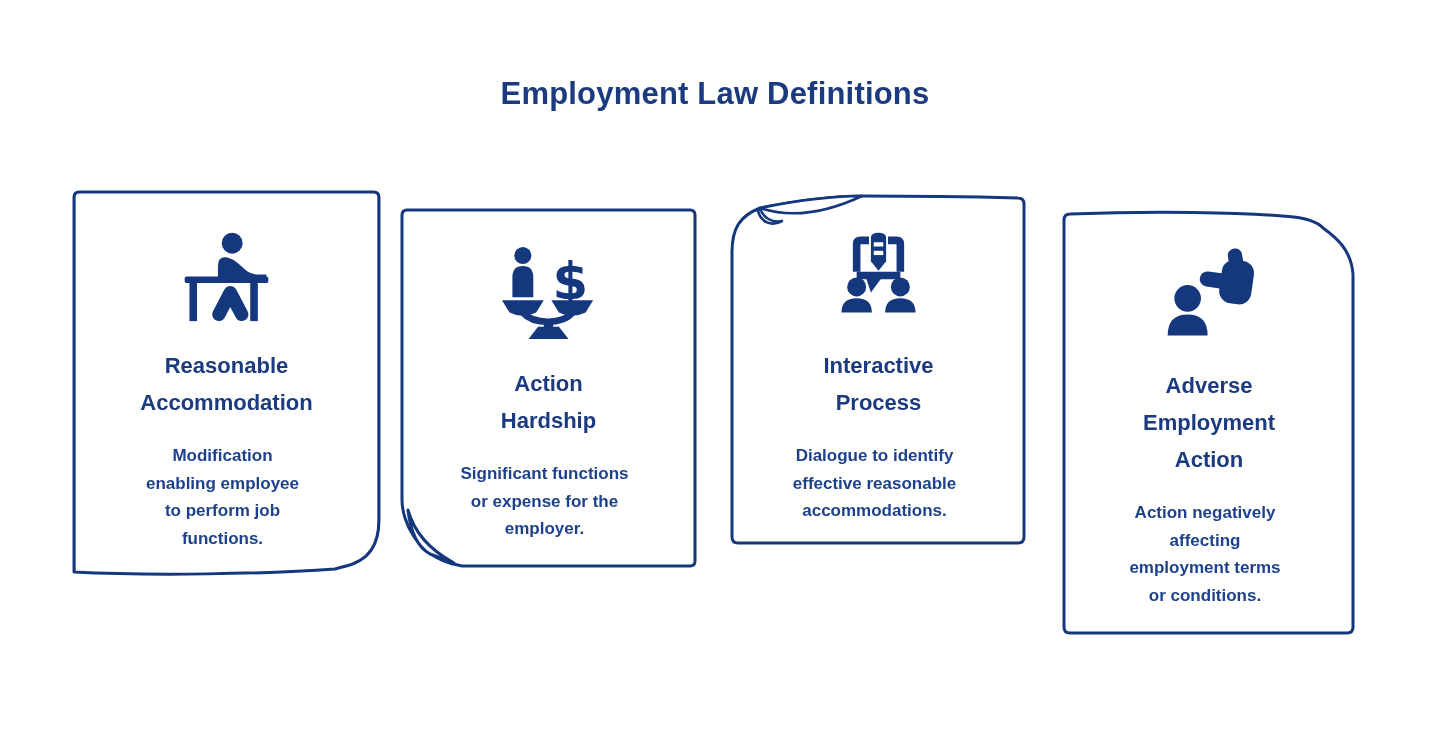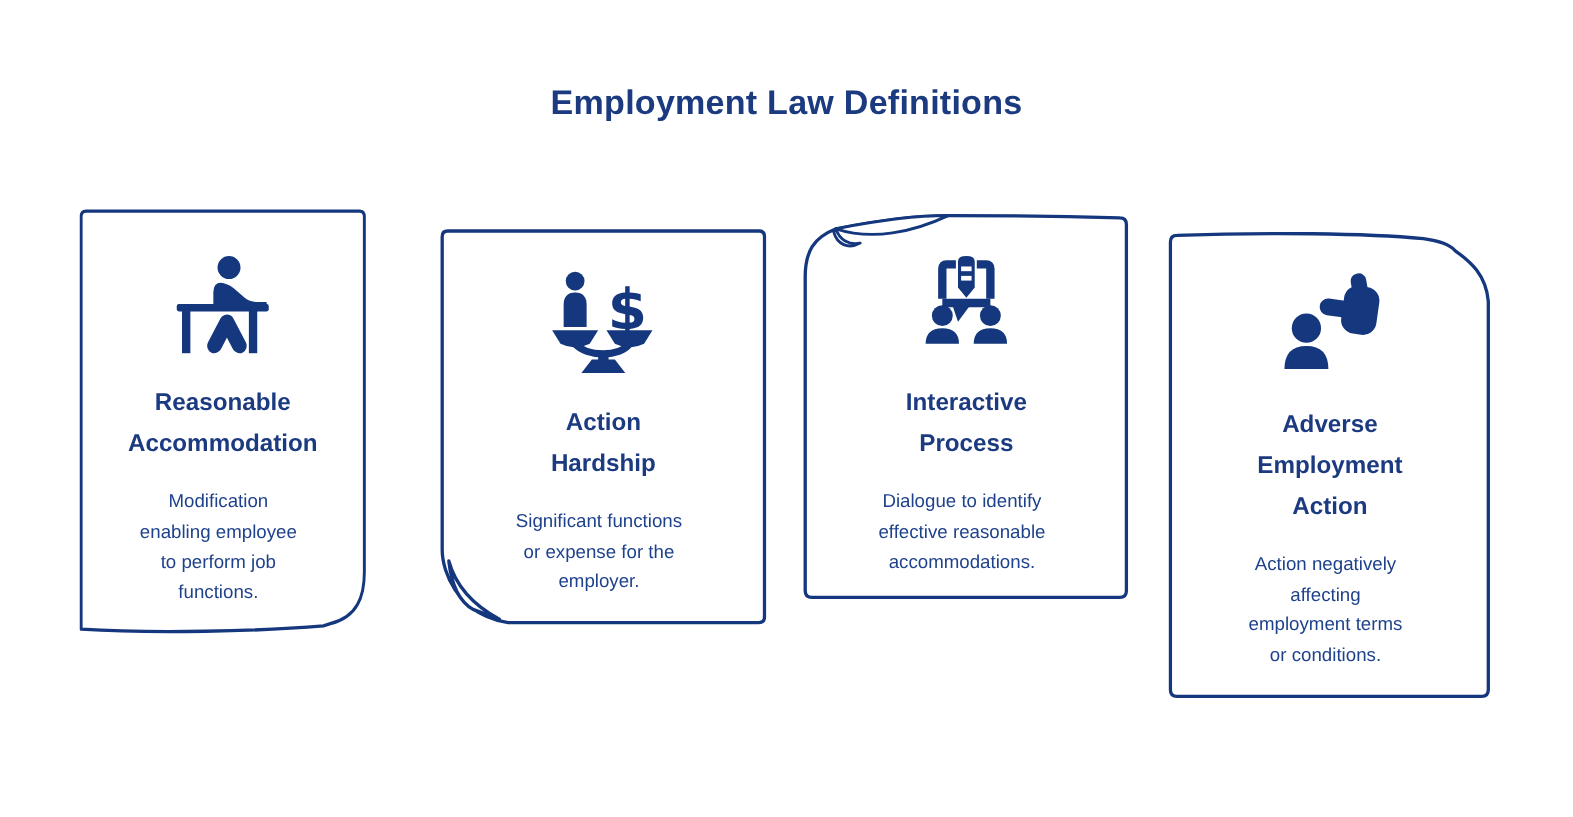--- a/index.html
+++ b/index.html
@@ -15,39 +15,39 @@
     margin:0;text-align:center;
     font-size:31px;font-weight:bold;color:#1b3a80;
     letter-spacing:.2px;
   }
   .card{
     position:absolute;
     display:flex;flex-direction:column;align-items:center;
     text-align:center;
   }
   .card .border-svg{position:absolute;left:0;top:0;width:100%;height:100%;pointer-events:none;}
-  .card-1{left:72px;top:190px;width:261px;height:387px;}
+  .card-1{left:72px;top:190px;width:309px;height:387px;}
   .card-2{left:400px;top:208px;width:297px;height:362px;}
   .card-3{left:730px;top:192px;width:297px;height:358px;}
   .card-4{left:1062px;top:210px;width:294px;height:427px;}
   .icon-box{
     position:relative;
     margin-top:38px;height:95px;width:110px;
     display:flex;align-items:center;justify-content:center;
   }
   .card-3 .icon-box{margin-top:36px;}
   .icon-box svg{height:95px;width:auto;}
   .card-title{
     position:relative;margin:24px 8px 0 8px;
     font-size:22px;line-height:37px;font-weight:bold;
     color:#1b3a80;white-space:pre-line;
   }
   .card-desc{
     position:relative;margin:21px 10px 0 2px;max-width:250px;
-    font-size:17px;line-height:27.5px;font-weight:normal;
+    font-size:17px;line-height:27.5px;font-weight:bold;
     color:#1e418c;white-space:pre-line;
   }
   .ink{fill:#14377d;}
 </style>
 </head>
 <body>
 
 <div class="canvas">
 
   <h1 class="page-title">Employment Law Definitions</h1>

